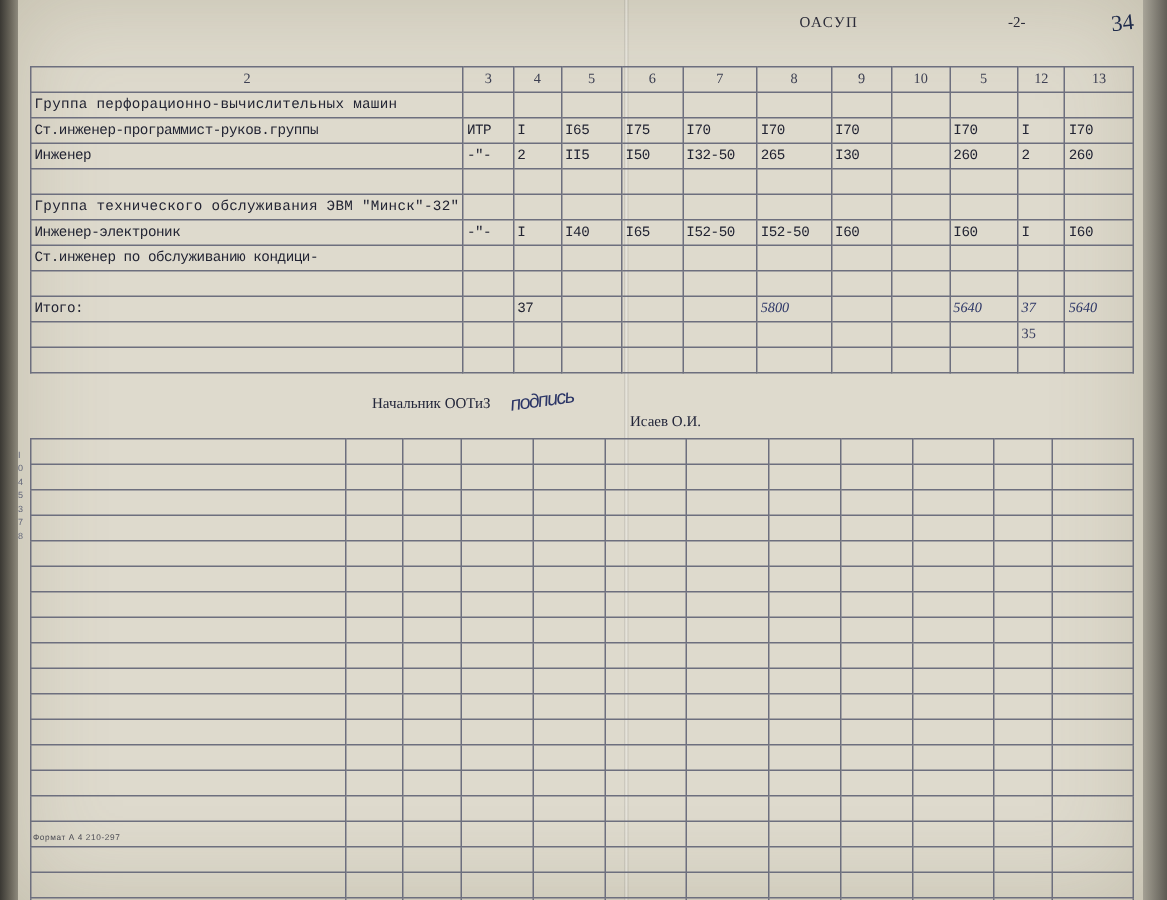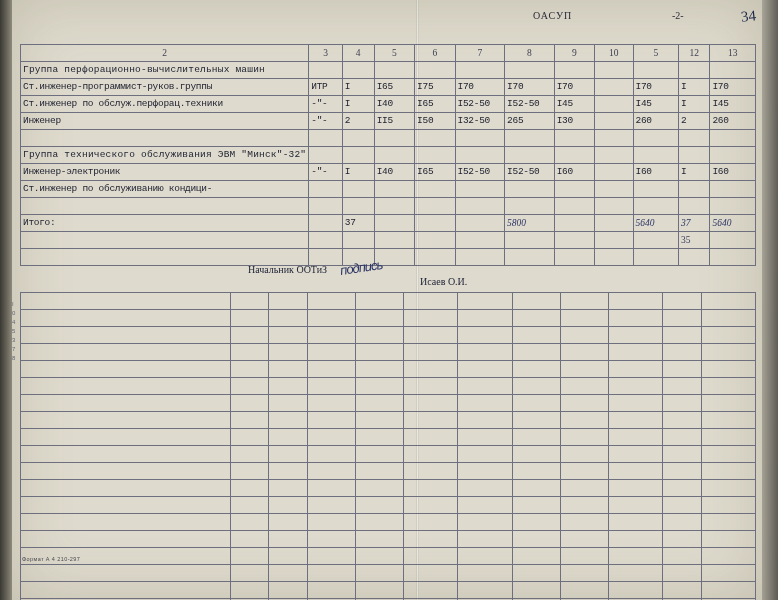--- a/index.html
+++ b/index.html
@@ -160,34 +160,20 @@
       <td class="typed">I75</td>
       <td class="typed">I70</td>
       <td class="typed">I70</td>
       <td class="typed">I70</td>
       <td class="typed"></td>
       <td class="typed">I70</td>
       <td class="typed">I</td>
       <td class="typed">I70</td>
     </tr>
     <tr>
-      <td class="typed nm">Ст.инженер по обслуж.перфорац.техники</td>
-      <td class="typed">-"-</td>
-      <td class="typed">I</td>
-      <td class="typed">I40</td>
-      <td class="typed">I65</td>
-      <td class="typed">I52-50</td>
-      <td class="typed">I52-50</td>
-      <td class="typed">I45</td>
-      <td class="typed"></td>
-      <td class="typed">I45</td>
-      <td class="typed">I</td>
-      <td class="typed">I45</td>
-    </tr>
-    <tr>
       <td class="typed nm">Инженер</td>
       <td class="typed">-"-</td>
       <td class="typed">2</td>
       <td class="typed">II5</td>
       <td class="typed">I50</td>
       <td class="typed">I32-50</td>
       <td class="typed">265</td>
       <td class="typed">I30</td>
       <td class="typed"></td>
       <td class="typed">260</td>

